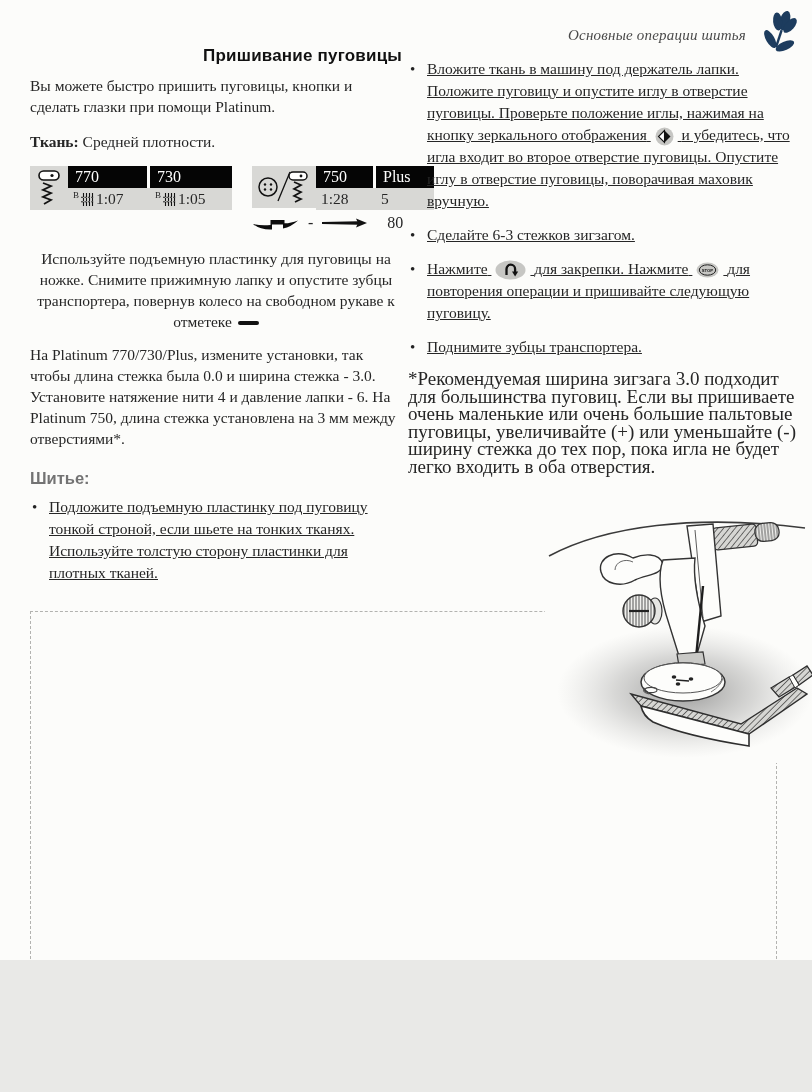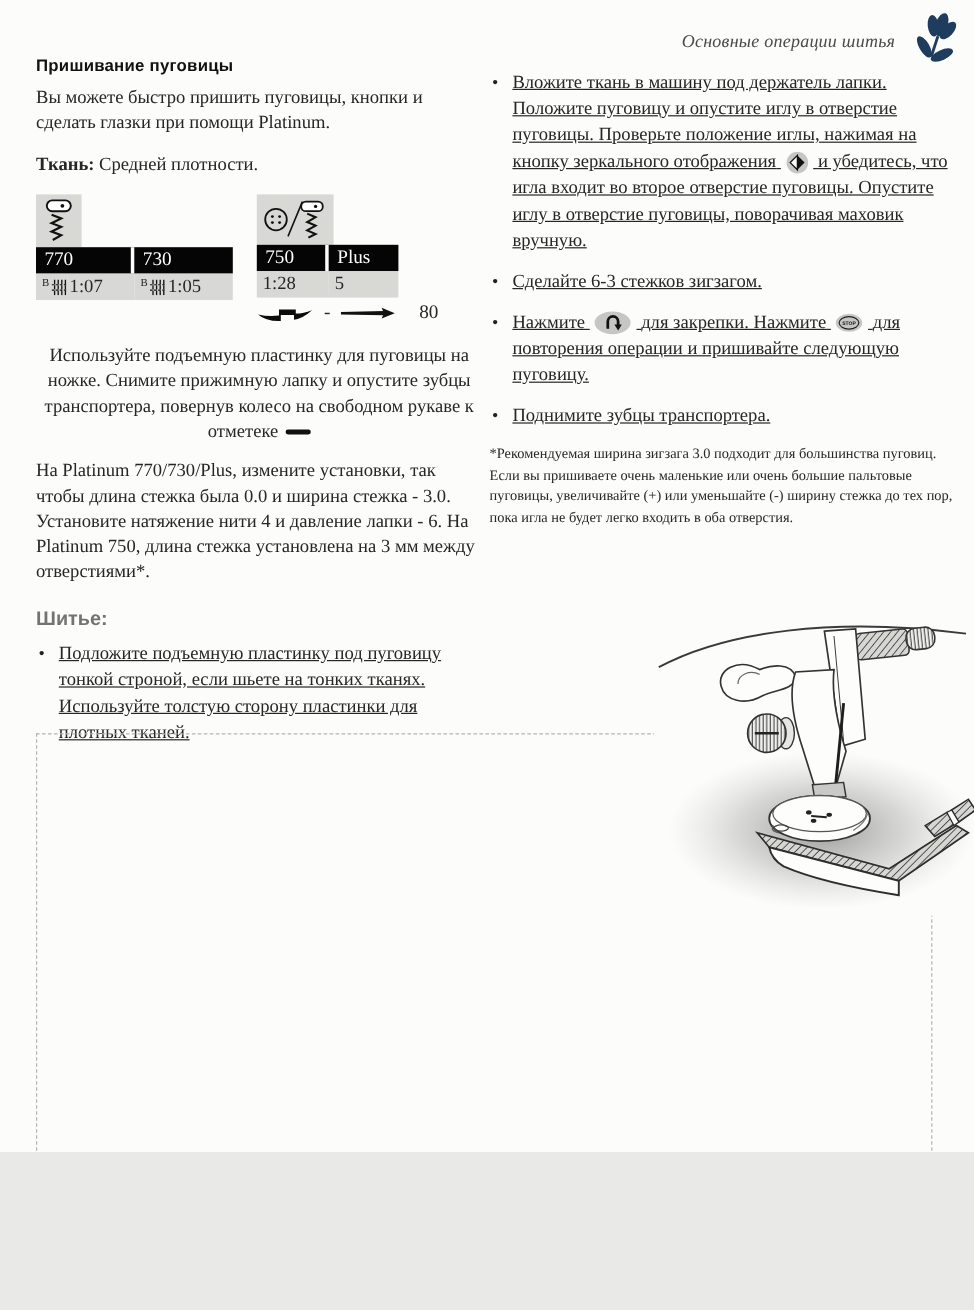--- a/index.html
+++ b/index.html
@@ -8,29 +8,29 @@
     background:#fcfcfa;overflow:hidden;
     font-family:"Liberation Serif",serif;color:#262626;
   }
   
   .header{position:absolute;top:10px;right:10px;display:flex;align-items:center;gap:10px;}
   .header-title{font-style:italic;font-size:15px;color:#4a4a4a;letter-spacing:.2px;}
   
   .col-left{position:absolute;left:30px;top:46px;width:372px;}
   .col-right{position:absolute;left:408px;top:58px;width:390px;}
   h1.doc-title{
-    font-family:"Liberation Sans",sans-serif;font-size:14px;font-weight:bold;
-    color:#111;margin:0 0 9px 0;letter-spacing:.2px;
+    font-family:"Liberation Sans",sans-serif;font-size:17px;font-weight:bold;
+    color:#111;margin:0 0 9px 0;letter-spacing:.2px;text-align:right;
   }
   .body-text{font-size:15.5px;line-height:21px;margin:0 0 10px 0;}
   .fabric-line{margin:14px 0 14px 0;}
   .bold-serif{font-weight:bold;}
   
   .tables-row{display:flex;align-items:flex-start;gap:20px;margin:4px 0 0 0;}
-  .spec-table{display:flex;flex-direction:column;}
+  .spec-table{display:flex;}
   .icon-cell{background:#d8d8d5;display:flex;align-items:center;justify-content:center;}
   .t1 .icon-cell{width:38px;height:44px;}
   .t2 .icon-cell{width:64px;height:42px;}
   .tcols{display:flex;}
   .tcol{display:flex;flex-direction:column;}
   .thdr{
     background:#050505;color:#fff;font-size:16px;height:22px;line-height:22px;
     padding:0 7px;box-sizing:border-box;
   }
   .sep-r{border-right:3px solid #fcfcfa;}
@@ -58,21 +58,21 @@
   ul.blist li{
     position:relative;padding-left:19px;font-size:15.5px;line-height:22px;
     margin-bottom:12px;
     text-decoration:underline;
   }
   ul.blist li::before{
     content:"\2022";position:absolute;left:2px;top:0;font-size:15px;color:#222;
   }
   .inline-ic{vertical-align:middle;margin:0 4px;}
   
-  .footnote{font-size:12px;line-height:17.5px;margin-top:4px;}
+  .footnote{font-size:19px;line-height:17.5px;margin-top:4px;}
   
   .dashed-box{
     position:absolute;left:30px;top:611px;width:745px;height:436px;
     border:1px dashed #b3b3b0;z-index:1;
   }
   
   .illustration{
     position:absolute;left:545px;top:496px;width:267px;height:267px;
     background:#fcfcfa;z-index:2;
   }

